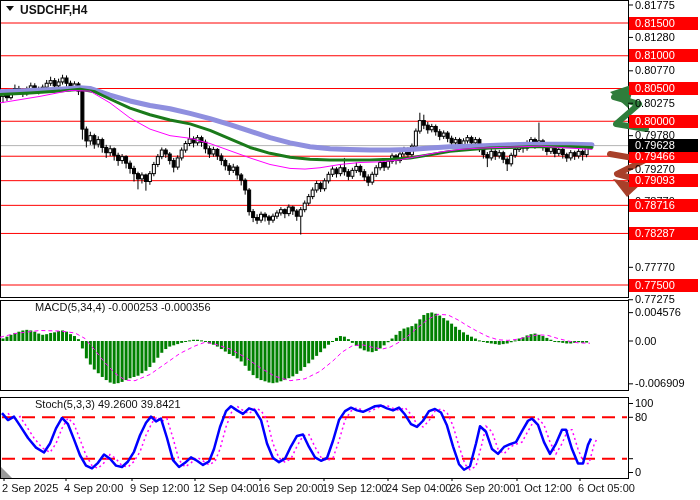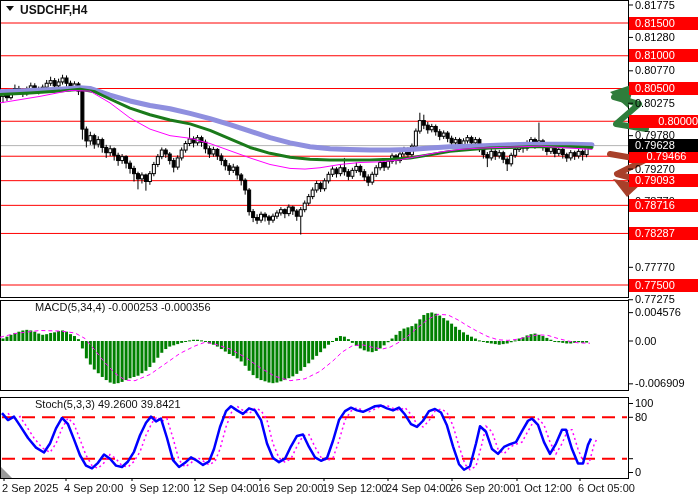--- a/index.html
+++ b/index.html
@@ -533,22 +533,22 @@
         <div class="tick-label" style="top: 64.315px;">0.80770</div>
         <div class="tick-label" style="top: 96.7375px;">0.80275</div>
         <div class="tick-label" style="top: 129.16px;">0.79780</div>
         <div class="tick-label" style="top: 162.565px;">0.79270</div>
         <div class="tick-label" style="top: 195.315px;">0.78770</div>
         <div class="tick-label" style="top: 260.815px;">0.77770</div>
         <div class="tick-label" style="top: 293.237px;">0.77275</div>
         <div class="lvl-label" style="top: 16.5px;">0.81500</div>
         <div class="lvl-label" style="top: 49.25px;">0.81000</div>
         <div class="lvl-label" style="top: 82px;">0.80500</div>
-        <div class="lvl-label" style="top: 114.75px; text-align: right;">0.80000</div>
-        <div class="lvl-label" style="top: 149.727px; text-align: center;">0.79466</div>
+        <div class="lvl-label" style="top: 114.75px;">0.80000</div>
+        <div class="lvl-label" style="top: 149.727px;">0.79466</div>
         <div class="lvl-label" style="top: 174.158px;">0.79093</div>
         <div class="lvl-label" style="top: 198.852px;">0.78716</div>
         <div class="lvl-label" style="top: 226.951px;">0.78287</div>
         <div class="lvl-label" style="top: 278.5px;">0.77500</div>
         <div class="cur-label" style="top: 139.116px;">0.79628</div>
         <div class="tick-label" style="top: 306.129px;">0.004576</div>
         <div class="tick-label" style="top: 334.5px;">0.00</div>
         <div class="tick-label" style="top: 377.336px;">-0.006909</div>
         <div class="tick-label" style="top: 397px;">100</div>
         <div class="tick-label" style="top: 410.8px;">80</div>

